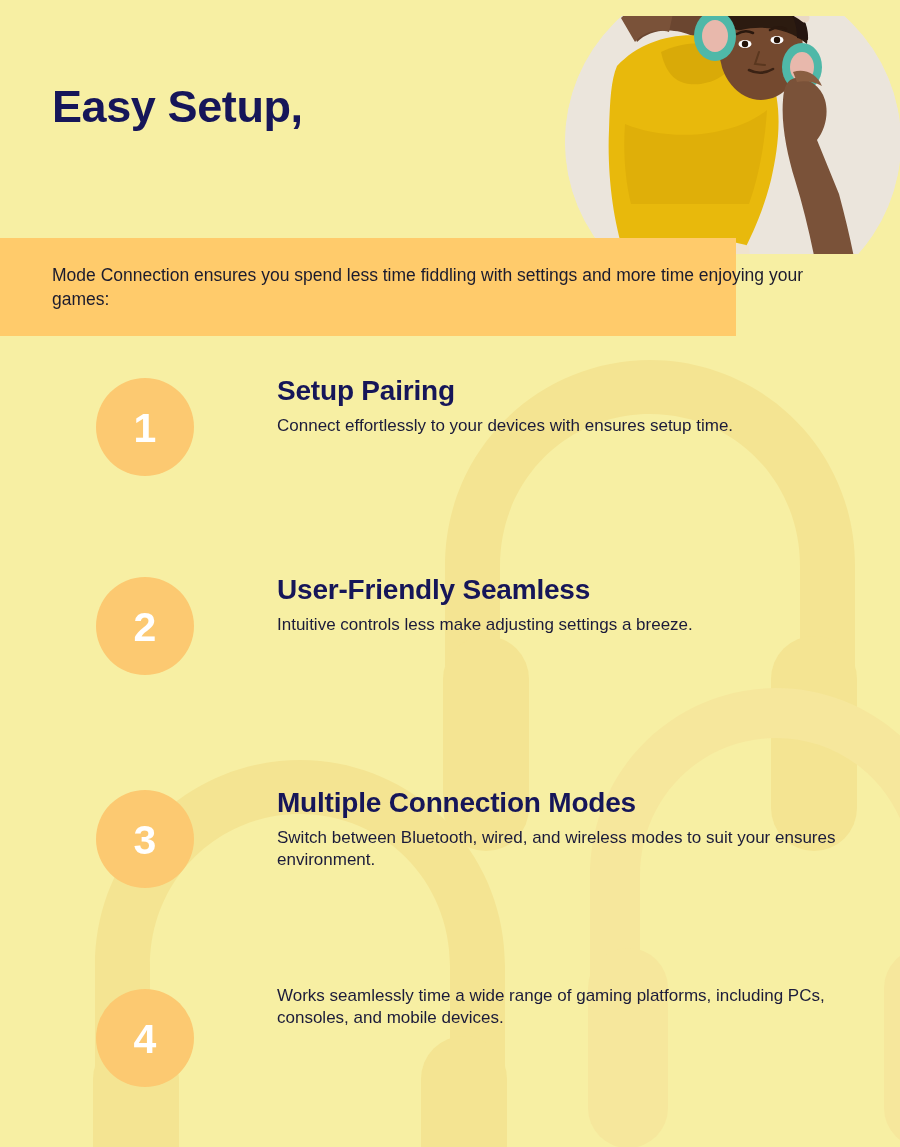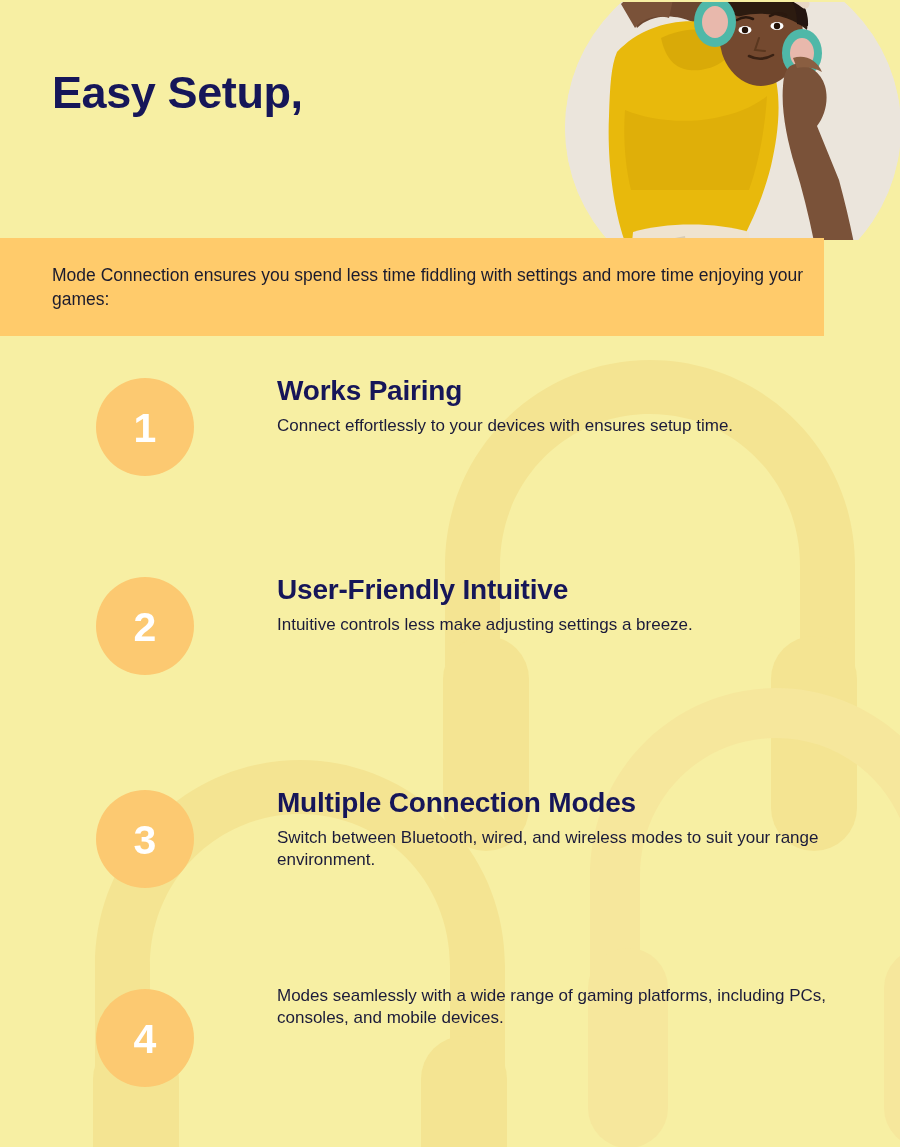--- a/index.html
+++ b/index.html
@@ -23,21 +23,21 @@
     width: 900px;
     height: 811px;
     overflow: hidden;
     pointer-events: none;
   }
   #watermark-layer svg { display: block; }
 
   
   #hero {
     position: absolute;
-    left: 0; top: 2px;
+    left: 0; top: 16px;
     width: 900px;
     height: 238px;
     overflow: hidden;
   }
   #hero-title {
     position: absolute;
     left: 52px;
     top: 60px;
     width: 560px;
     margin: 0;
@@ -60,21 +60,21 @@
     background: #EBE5DC;
     overflow: hidden;
   }
   #hero-photo svg { display: block; }
 
   
   #intro-banner {
     position: absolute;
     left: 0;
     top: 238px;
-    width: 824px;
+    width: 736px;
     height: 98px;
     background: #FFCB6B;
   }
   #intro-text {
     position: absolute;
     left: 52px;
     top: 25px;
     width: 800px;
     margin: 0;
     font-size: 17.5px;
@@ -227,47 +227,47 @@
   <p id="intro-text">Mode Connection ensures you spend less time fiddling with settings and more time enjoying your games:</p>
 </section>
 
 <section id="feature-list">
 
   <div class="feature-row" style="top:0px">
     <div class="feature-badge">
       <span class="feature-badge-num">1</span>
     </div>
     <div class="feature-body">
-      <h2 class="feature-title">Works Pairing</h2>
+      <h2 class="feature-title">Setup Pairing</h2>
       <p class="feature-desc">Connect effortlessly to your devices with ensures setup time.</p>
     </div>
   </div>
 
   <div class="feature-row" style="top:199px">
     <div class="feature-badge">
       <span class="feature-badge-num">2</span>
     </div>
     <div class="feature-body">
-      <h2 class="feature-title">User-Friendly Intuitive</h2>
+      <h2 class="feature-title">User-Friendly Seamless</h2>
       <p class="feature-desc">Intuitive controls less make adjusting settings a breeze.</p>
     </div>
   </div>
 
   <div class="feature-row" style="top:412px">
     <div class="feature-badge">
       <span class="feature-badge-num">3</span>
     </div>
     <div class="feature-body">
       <h2 class="feature-title">Multiple Connection Modes</h2>
-      <p class="feature-desc">Switch between Bluetooth, wired, and wireless modes to suit your range environment.</p>
+      <p class="feature-desc">Switch between Bluetooth, wired, and wireless modes to suit your ensures environment.</p>
     </div>
   </div>
 
   <div class="feature-row" style="top:611px">
     <div class="feature-badge">
       <span class="feature-badge-num">4</span>
     </div>
     <div class="feature-body">
-      <p class="feature-desc">Modes seamlessly with a wide range of gaming platforms, including PCs, consoles, and mobile devices.</p>
+      <p class="feature-desc">Works seamlessly time a wide range of gaming platforms, including PCs, consoles, and mobile devices.</p>
     </div>
   </div>
 
 </section>
 
 </body></html>

